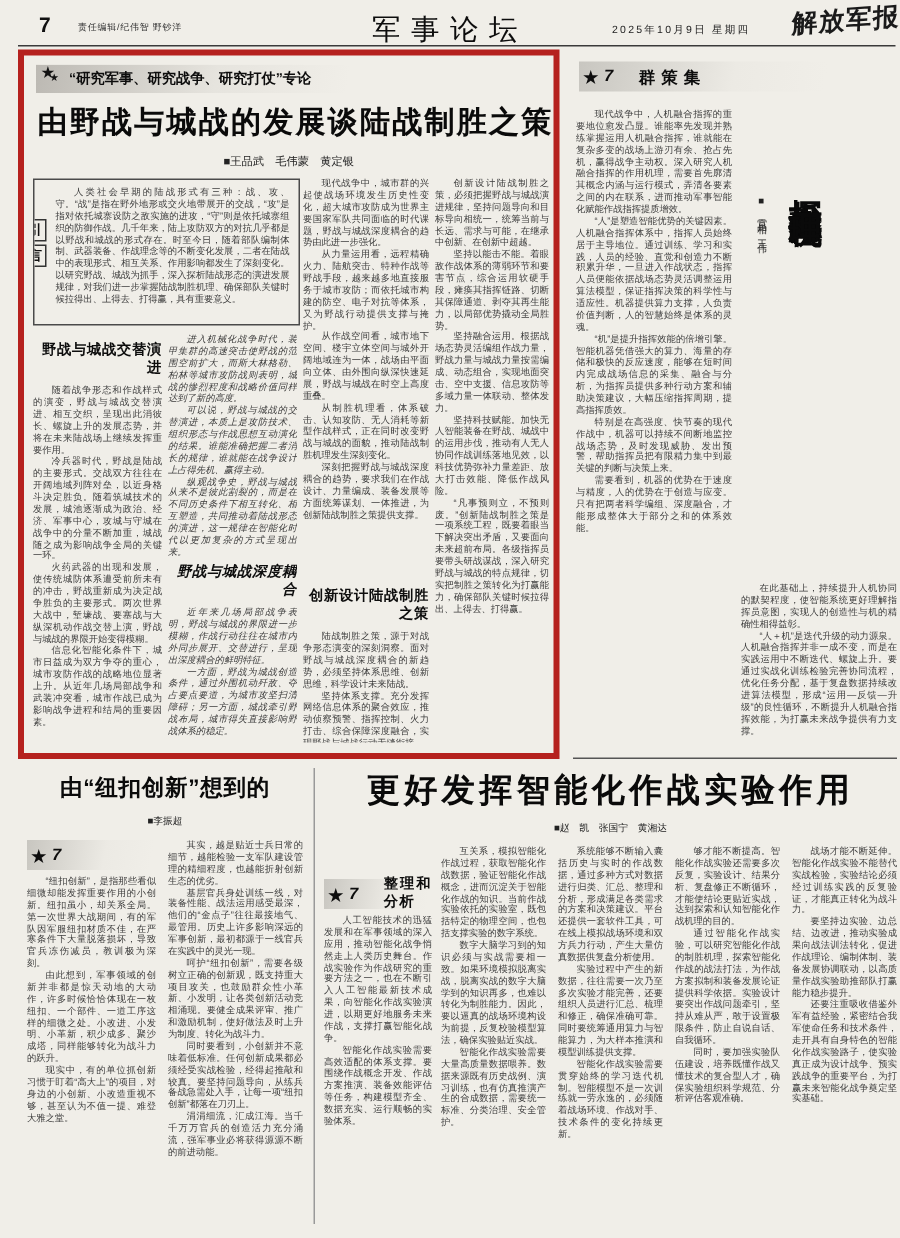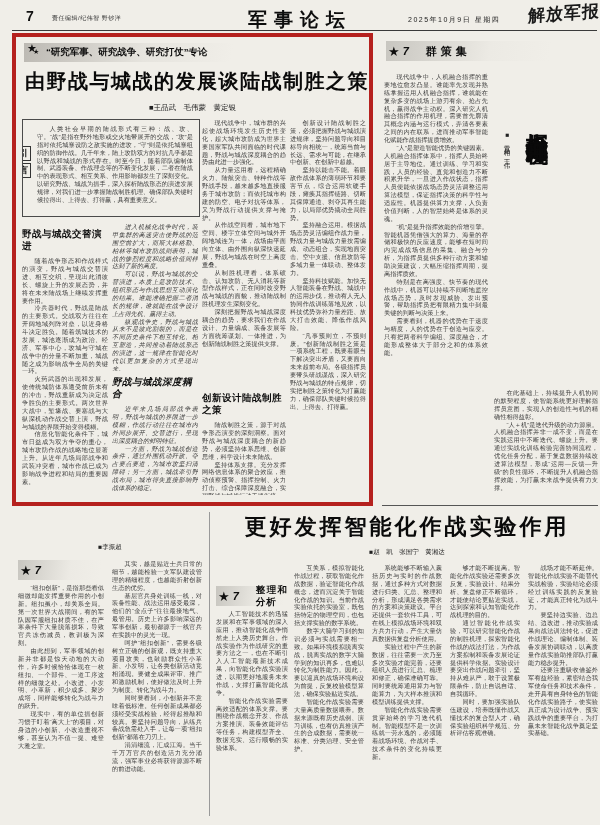--- a/index.html
+++ b/index.html
@@ -6,21 +6,21 @@
   body{
     width:600px;height:825px;position:relative;overflow:hidden;
     background:#f0eee8;
     font-family:"Liberation Sans",sans-serif;
     color:#222;
   }
   .abs{position:absolute;}
   
   .page-num{left:26px;top:8px;font-size:14px;font-weight:bold;color:#111;}
   .editors{left:52px;top:14px;font-size:6px;color:#333;letter-spacing:.5px;}
-  .section-title{left:0;top:7px;width:600px;text-align:center;font-size:19px;font-weight:bold;letter-spacing:7px;color:#0d0d0d;}
+  .section-title{left:0;top:7px;width:600px;text-align:center;font-size:19px;font-weight:normal;letter-spacing:7px;color:#0d0d0d;}
   .dateline{left:408px;top:15px;font-size:7px;letter-spacing:1.5px;color:#222;}
   .masthead{left:528px;top:2px;font-size:17px;font-weight:bold;color:#1a1a1a;
     font-family:"DejaVu Serif",serif;transform:rotate(-4deg) skewX(-6deg);letter-spacing:1px;}
   .head-rule{left:12px;top:30px;width:585px;height:1px;background:#3a3a3a;}
   
   .main-box{left:12px;top:33px;width:361px;height:473px;border:4px solid #b5211e;box-sizing:border-box;background:#f0eee8;}
   .banner{left:8px;top:6px;width:218px;height:19px;display:flex;align-items:center;gap:3px;
     background:linear-gradient(100deg,#bcb9b3,#e6e4de 55%,#f0eee8 95%);
     clip-path:polygon(0 0,97% 0,100% 55%,96% 100%,0 100%);padding-left:3px;box-sizing:border-box;}
   .banner-label{font-size:9.5px;font-weight:bold;color:#0d0d0d;}
@@ -30,21 +30,21 @@
   .main-title{left:0;top:31px;width:100%;text-align:right;font-size:20px;font-weight:bold;letter-spacing:1.5px;color:#0a0a0a;}
   .main-authors{left:0;top:66px;width:100%;text-align:center;font-size:7.5px;color:#222;}
   .intro-box{left:6px;top:82px;width:178px;height:98px;border:1px solid #4a4a4a;box-sizing:border-box;
     padding:5px 6px 5px 14px;overflow:hidden;}
   .intro-label{position:absolute;left:-7px;top:26px;display:flex;flex-direction:column;gap:2px;}
   .intro-label span{display:block;width:13px;height:13px;line-height:13px;text-align:center;
     border:1px solid #333;background:#f0eee8;font-size:9px;font-weight:bold;color:#111;}
   .tiny{font-size:6.2px;line-height:1.27;color:#3c3c3c;text-align:justify;}
   .tiny p{margin:0;text-indent:2em;}
   .colbox{position:absolute;overflow:hidden;}
-  .sec-head{font-weight:bold;font-size:9.5px;text-align:left;margin:5px 0 5px;color:#0d0d0d;letter-spacing:.5px;}
+  .sec-head{font-weight:bold;font-size:9.5px;text-align:right;margin:5px 0 5px;color:#0d0d0d;letter-spacing:.5px;}
   
   .sidebar{left:382px;top:33px;width:216px;height:473px;}
   .col-header{display:flex;align-items:center;gap:3px;height:20px;
     background:linear-gradient(100deg,#c8c6c0,#eceae4 60%,rgba(240,238,232,0) 95%);padding-left:2px;}
   .col-header .star{font-size:13px;color:#0d0d0d;line-height:1;}
   .col-header .streak{font-size:11px;font-weight:bold;font-style:italic;color:#0d0d0d;margin-right:2px;line-height:1;}
   .col-header .txt{font-size:11px;font-weight:bold;letter-spacing:4px;color:#0d0d0d;padding-left:12px;}
   .v-title{writing-mode:vertical-rl;font-size:22px;font-weight:bold;letter-spacing:1px;color:#0a0a0a;}
   .v-authors{writing-mode:vertical-rl;font-size:6.5px;letter-spacing:2px;color:#222;}
   .side-rule{left:382px;top:505px;width:216px;height:1px;background:#555;}
@@ -155,20 +155,21 @@
     <div class="abs v-title" style="left:28px;top:42px;height:272px;">探析人机融合指挥作用机理</div>
     <div class="colbox tiny" style="left:0;top:316px;width:104px;height:112px;">
         <p>在此基础上，持续提升人机协同的默契程度，使智能系统更好理解指挥员意图，实现人的创造性与机的精确性相得益彰。</p>
         <p>“人＋机”是迭代升级的动力源泉。人机融合指挥并非一成不变，而是在实践运用中不断迭代、螺旋上升。要通过实战化训练检验完善协同流程，优化任务分配，基于复盘数据持续改进算法模型，形成“运用—反馈—升级”的良性循环，不断提升人机融合指挥效能，为打赢未来战争提供有力支撑。</p>
       </div>
   </div>
 </div>
 <div class="abs side-rule"></div>
 
 <div class="abs bl-article">
+  <div class="abs bl-title">由“纽扣创新”想到的</div>
   <div class="abs bl-author">■李振超</div>
 
   <div class="colbox tiny" style="left:4px;top:50px;width:86px;height:262px;">
     <div class="col-header small-header">
       <span class="star">★</span>
       <span class="streak">7</span>
       <span class="txt" style="font-size:10px;letter-spacing:2px;margin-left:48px;">挑灯看剑</span>
     </div>
     <div>
         <p>“纽扣创新”，是指那些看似细微却能发挥重要作用的小创新。纽扣虽小，却关系全局。第一次世界大战期间，有的军队因军服纽扣材质不佳，在严寒条件下大量脱落损坏，导致官兵冻伤减员，教训极为深刻。</p>

